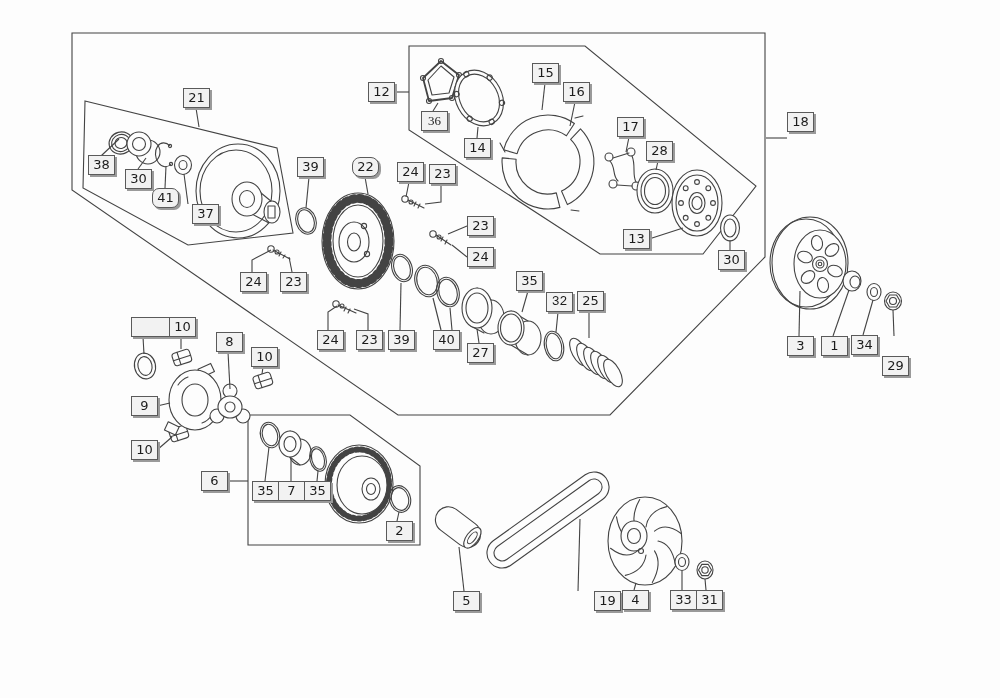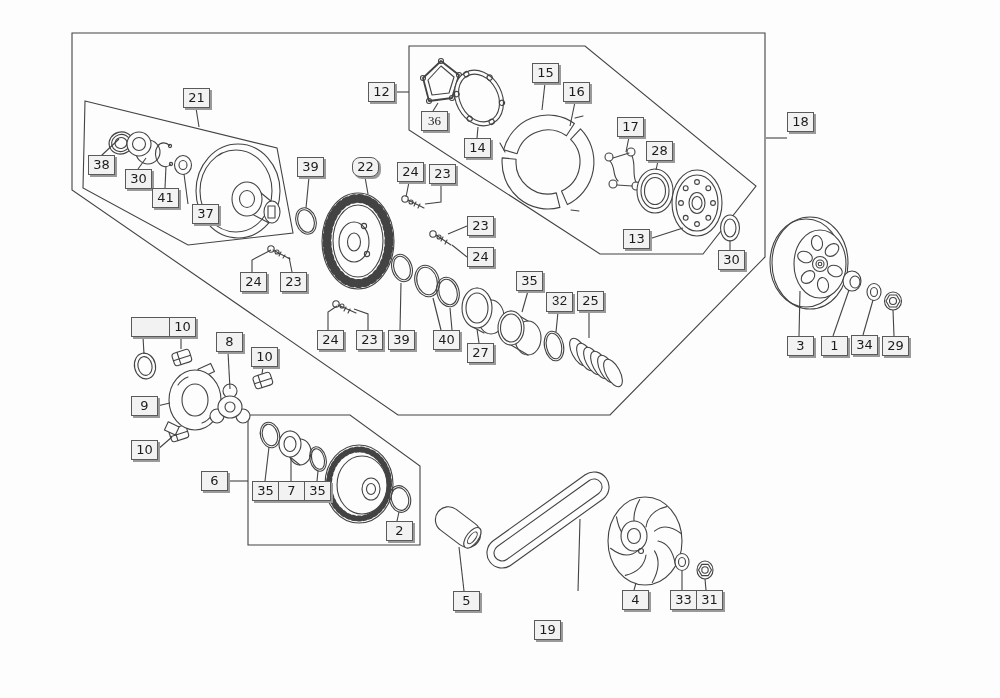--- a/index.html
+++ b/index.html
@@ -395,21 +395,21 @@
         <polyline points="634,590 636,583"></polyline>
         <polyline points="682,590 682,571"></polyline>
         <polyline points="706,590 705,579"></polyline>
       </g>
   </svg>
 
   <div id="callouts">
       <div class="callout" style="left: 183px; top: 88px;">21</div>
       <div class="callout" style="left: 88px; top: 155px;">38</div>
       <div class="callout" style="left: 125px; top: 169px;">30</div>
-      <div class="callout" style="left: 152px; top: 188px;">41</div>
+      <div class="callout" style="left: 152px; top: 188px; border-radius: 7px;">41</div>
       <div class="callout" style="left: 176px; top: 204px; margin-left: 16px;">37</div>
       <div class="callout" style="left: 297px; top: 157px;">39</div>
       <div class="callout" style="left: 352px; top: 157px; border-radius: 8px;">22</div>
       <div class="callout" style="left: 397px; top: 162px;">24</div>
       <div class="callout" style="left: 429px; top: 164px;">23</div>
       <div class="callout" style="left: 467px; top: 216px;">23</div>
       <div class="callout" style="left: 467px; top: 247px;">24</div>
       <div class="callout" style="left: 240px; top: 272px;">24</div>
       <div class="callout" style="left: 280px; top: 272px;">23</div>
       <div class="callout" style="left: 317px; top: 330px;">24</div>
@@ -426,31 +426,31 @@
       <div class="callout" style="left: 532px; top: 63px;">15</div>
       <div class="callout" style="left: 563px; top: 82px;">16</div>
       <div class="callout" style="left: 617px; top: 117px;">17</div>
       <div class="callout" style="left: 646px; top: 141px;">28</div>
       <div class="callout" style="left: 623px; top: 229px;">13</div>
       <div class="callout" style="left: 718px; top: 250px;">30</div>
       <div class="callout" style="left: 787px; top: 112px;">18</div>
       <div class="callout" style="left: 787px; top: 336px;">3</div>
       <div class="callout" style="left: 821px; top: 336px;">1</div>
       <div class="callout" style="left: 851px; top: 335px;">34</div>
-      <div class="callout" style="left: 882px; top: 336px;">29</div>
+      <div class="callout" style="left: 882px; top: 356px;">29</div>
       <div class="callout" style="left: 131px; top: 317px; padding-left: 48px;">11</div>
       <div class="callout" style="left: 169px; top: 317px;">10</div>
       <div class="callout" style="left: 216px; top: 332px;">8</div>
       <div class="callout" style="left: 251px; top: 347px;">10</div>
       <div class="callout" style="left: 131px; top: 396px;">9</div>
       <div class="callout" style="left: 131px; top: 440px;">10</div>
       <div class="callout" style="left: 201px; top: 471px;">6</div>
       <div class="callout" style="left: 252px; top: 481px;">35</div>
       <div class="callout" style="left: 278px; top: 481px;">7</div>
       <div class="callout" style="left: 304px; top: 481px;">35</div>
       <div class="callout" style="left: 386px; top: 521px;">2</div>
       <div class="callout" style="left: 453px; top: 591px;">5</div>
-      <div class="callout" style="left: 534px; top: 591px; margin-top: 29px;">19</div>
+      <div class="callout" style="left: 594px; top: 591px;">19</div>
       <div class="callout" style="left: 622px; top: 590px;">4</div>
       <div class="callout" style="left: 670px; top: 590px;">33</div>
       <div class="callout" style="left: 696px; top: 590px;">31</div>
     </div>
 </div>
 
 </body></html>

